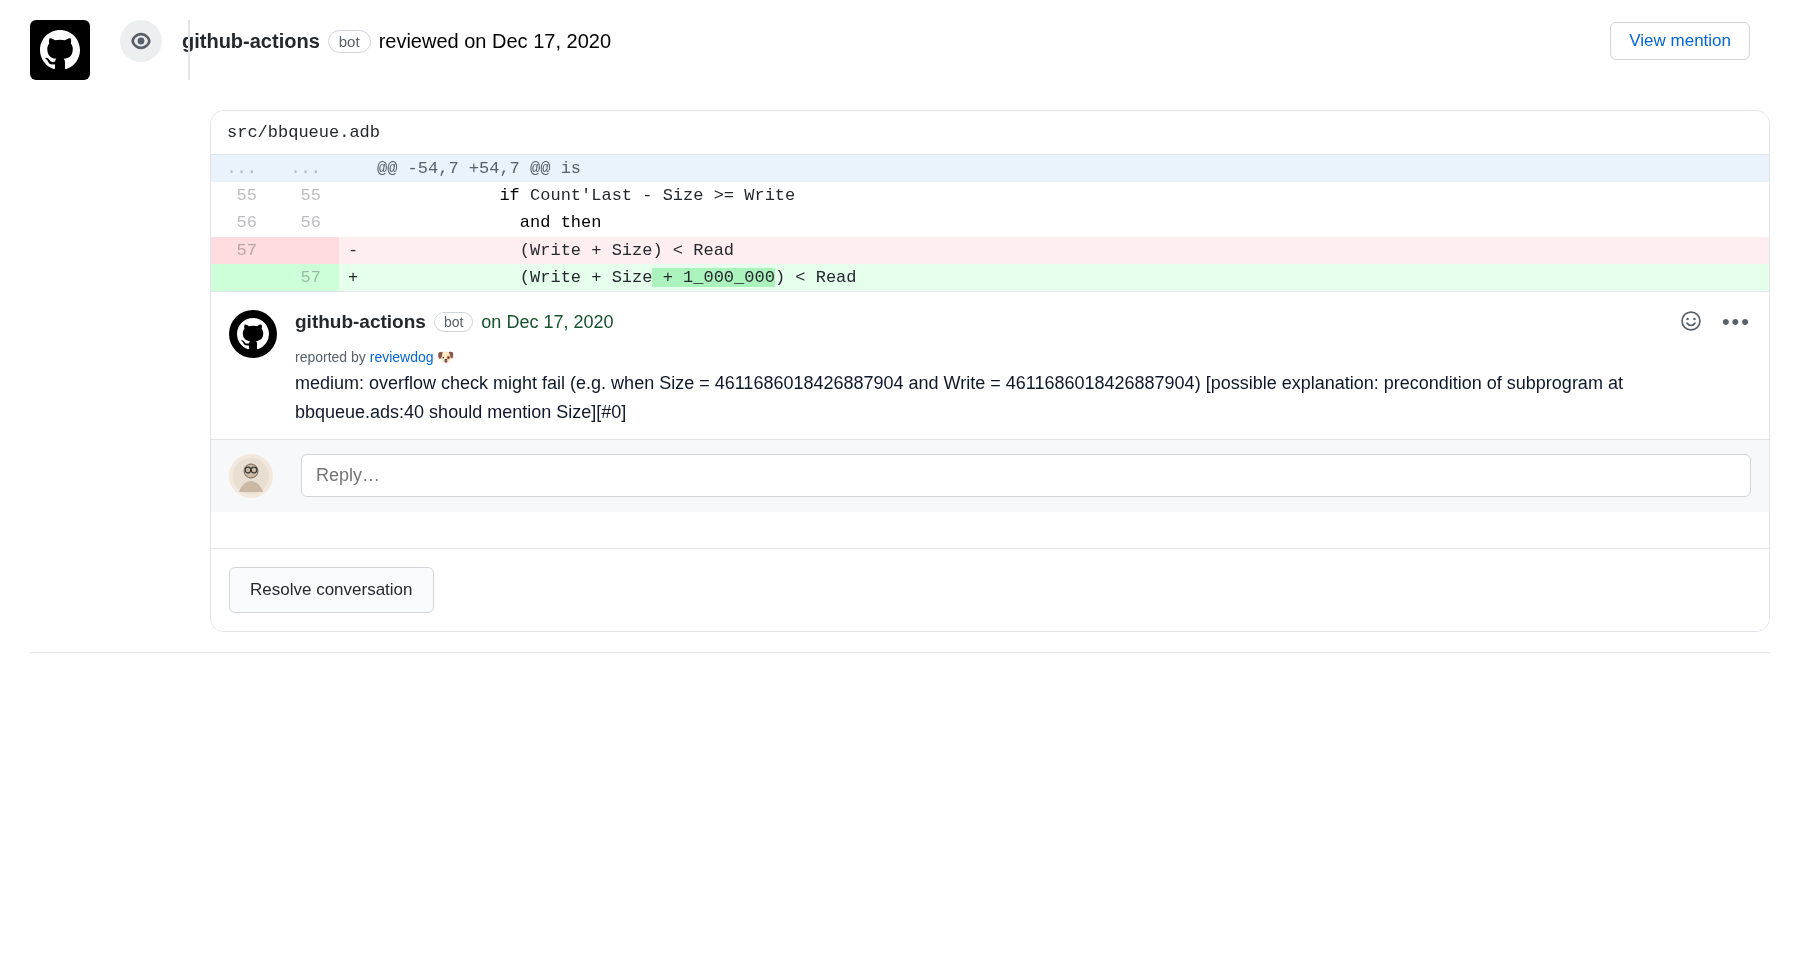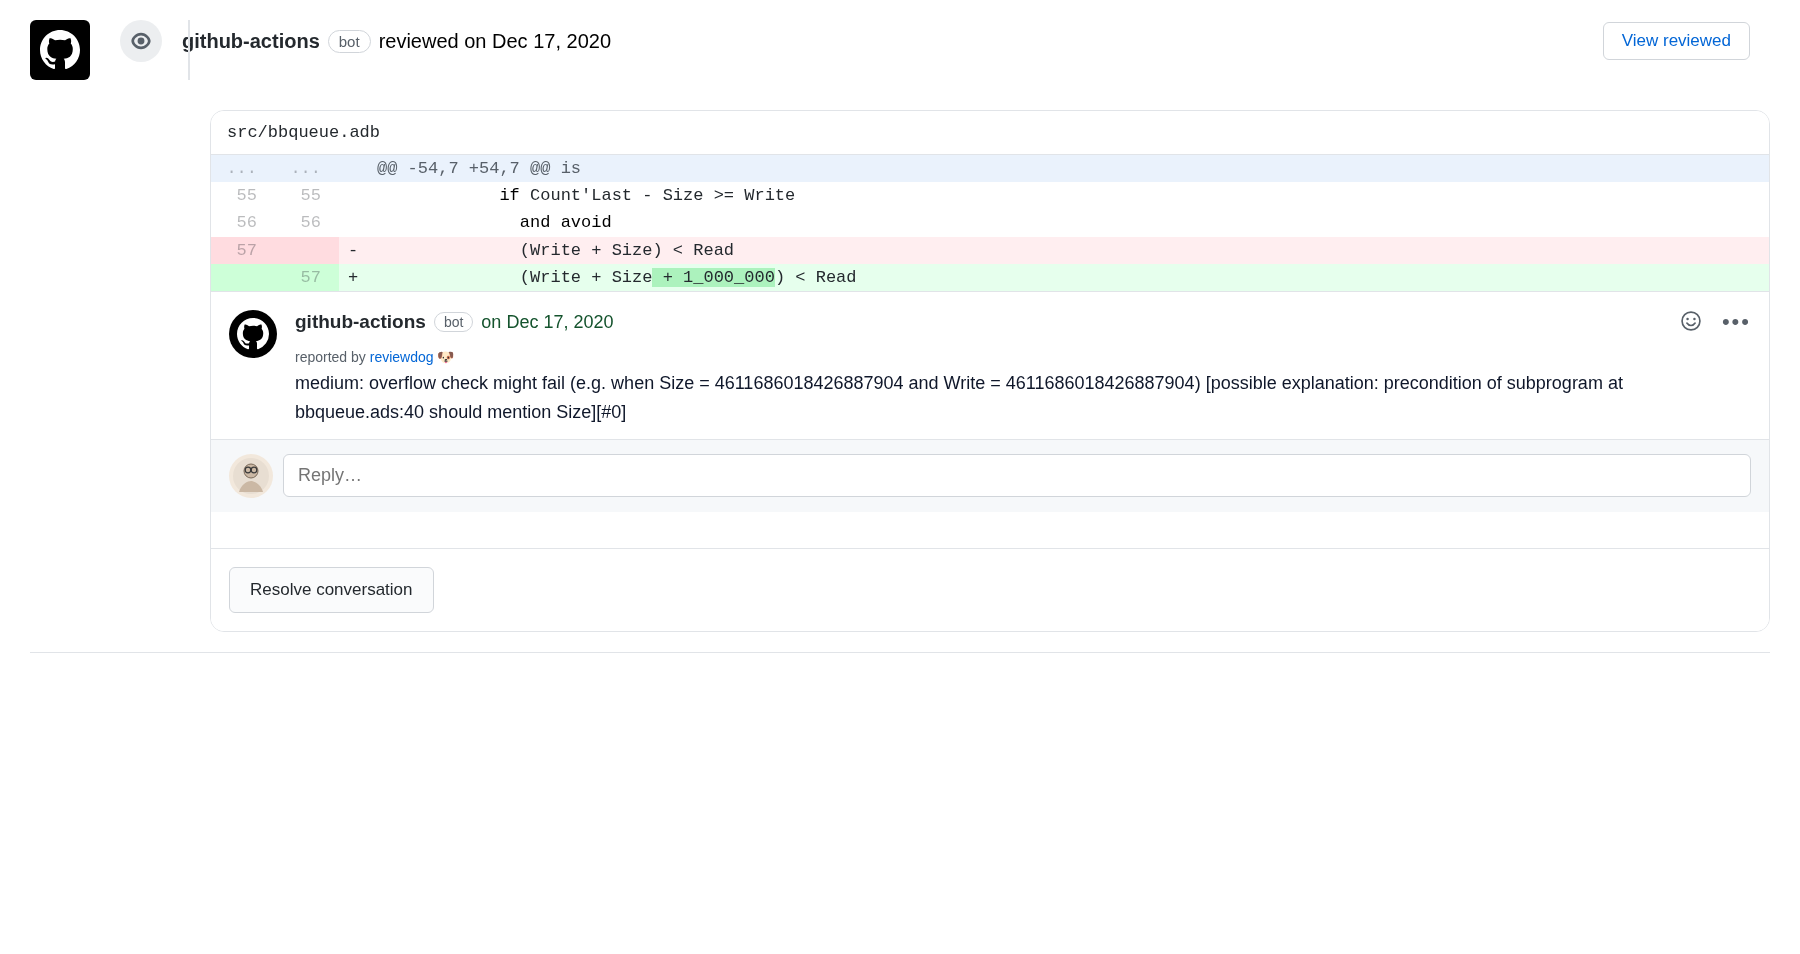--- a/index.html
+++ b/index.html
@@ -169,21 +169,21 @@
   .reported-by { margin-top: 14px; font-size: 14px; color: #586069; }
   .reported-by a { color: #0366d6; text-decoration: none; }
   .dog-emoji { font-size: 14px; }
   .comment-body { margin-top: 4px; font-size: 18px; color: #0f172a; line-height: 1.6; }
   .reply-block {
     padding: 14px 18px;
     background: #f6f8fa;
     border-top: 1px solid #e1e4e8;
     display: flex;
     align-items: center;
-    gap: 10px;
+    gap: 28px;
   }
   .reply-avatar {
     width: 44px; height: 44px; border-radius: 50%;
     background: #f2e8dc;
     display: flex; align-items: center; justify-content: center;
     overflow: hidden;
     flex-shrink: 0;
   }
   .reply-avatar svg { width: 36px; height: 36px; }
   .reply-input {
@@ -222,21 +222,21 @@
 
     <div class="review-head">
       <div class="eye-badge">
         <svg viewBox="0 0 16 16">
             <path d="M8 2c3.9 0 7 3.6 7 6s-3.1 6-7 6-7-3.6-7-6 3.1-6 7-6zm0 2C5.2 4 3 6.5 3 8s2.2 4 5 4 5-2.5 5-4-2.2-4-5-4zm0 1.5A2.5 2.5 0 118 10.5 2.5 2.5 0 018 5.5z"></path>
           </svg>
       </div>
       <a class="review-author">github-actions</a>
       <span class="bot-badge">bot</span>
       <span class="review-action">reviewed on Dec 17, 2020</span>
-      <button class="view-changes">View reviewed</button>
+      <button class="view-changes">View mention</button>
     </div>
   </div>
 
   <div class="review-body">
     <div class="file-header">src/bbqueue.adb</div>
 
     <table class="diff-table">
       <tbody id="diff-body">
           <tr class="hunk">
             <td class="ln-col">...</td>
@@ -247,21 +247,21 @@
           <tr class="ctx">
             <td class="ln-col">55</td>
             <td class="ln-col">55</td>
             <td class="sign-col"> </td>
             <td class="code-col">            <span class="kw-red">if</span> Count'Last - Size &gt;= Write</td>
           </tr>
           <tr class="ctx">
             <td class="ln-col">56</td>
             <td class="ln-col">56</td>
             <td class="sign-col"> </td>
-            <td class="code-col">              <span class="kw-red">and</span> <span class="kw-red">avoid</span></td>
+            <td class="code-col">              <span class="kw-red">and</span> <span class="kw-red">then</span></td>
           </tr>
           <tr class="del">
             <td class="ln-col">57</td>
             <td class="ln-col"></td>
             <td class="sign-col">-</td>
             <td class="code-col">              (Write + Size) &lt; Read</td>
           </tr>
           <tr class="add">
             <td class="ln-col"></td>
             <td class="ln-col">57</td>

